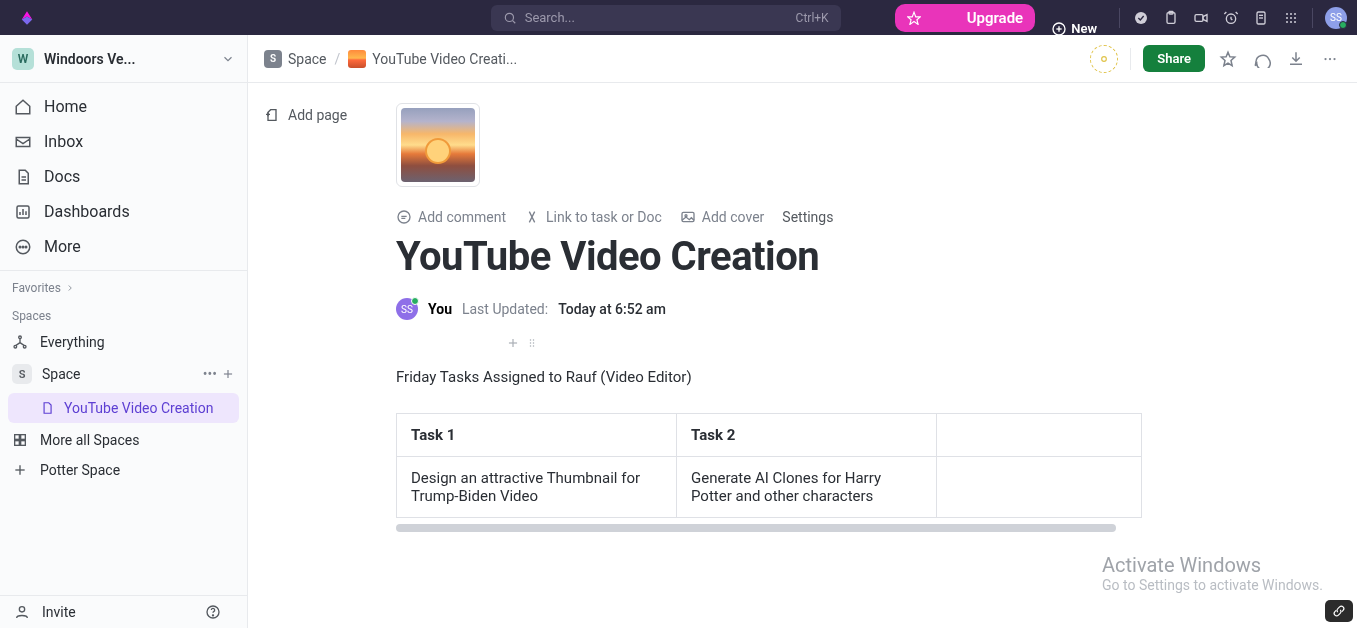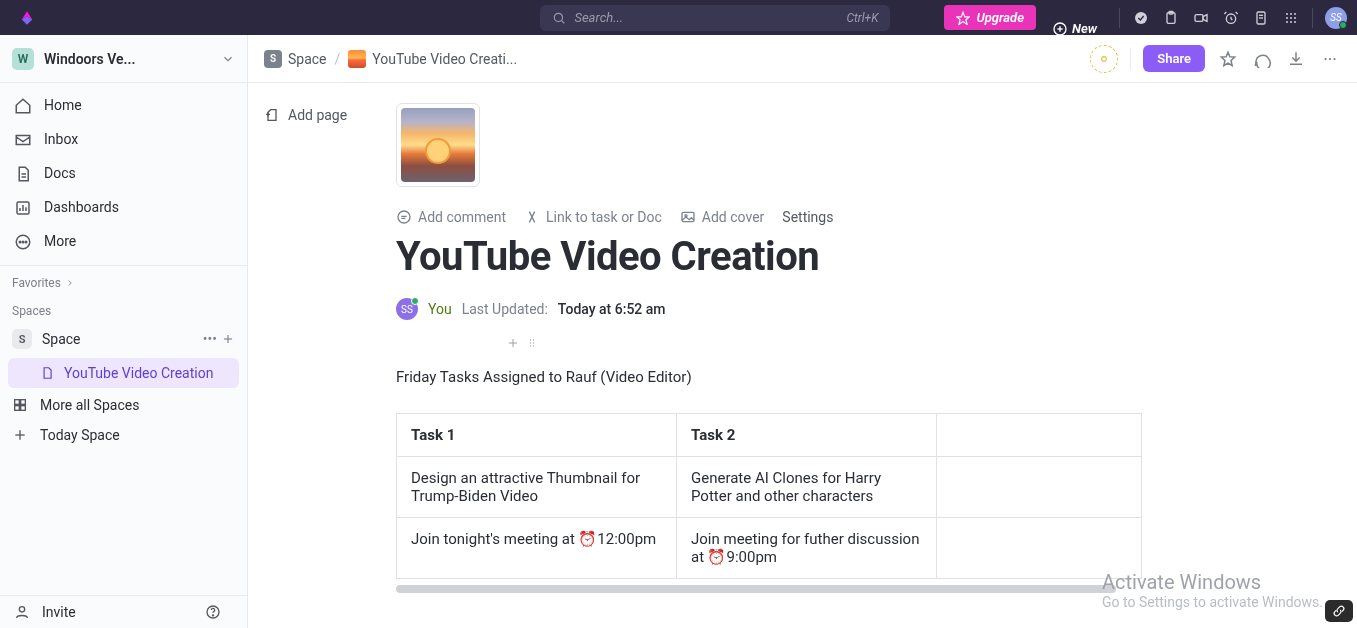--- a/index.html
+++ b/index.html
@@ -1,42 +1,42 @@
 <!DOCTYPE html>
 <html><head>
 <meta charset="utf-8">
 <style>
   * { box-sizing: border-box; margin: 0; padding: 0; }
   body { font-family: -apple-system, BlinkMacSystemFont, "Segoe UI", Roboto, sans-serif; font-size: 14px; color:#2a2e34; width:1357px; height:628px; overflow:hidden; }
-  .topbar { height:35px; background:#2b2840; display:flex; align-items:center; padding:12px 10px; color:#d0ced8;font-style:italic; }
+  .topbar { height:35px; background:#2b2840; display:flex; align-items:center; padding:12px 10px; color:#d0ced8; }
   .logo { width:18px; height:18px; margin-left:8px; display:flex; align-items:center; }
   .logo svg { width:18px; height:18px; }
   .topbar-spacer { flex:1; }
   .searchbox { width:350px; height:26px; background:#3a3752; border-radius:6px; display:flex; align-items:center; padding:0 12px; color:#9c99ac; font-size:13px; }
   .searchbox .sicon { margin-right:8px; display:flex; }
   .searchbox .shortcut { margin-left:auto; font-size:12px; }
   .top-right { display:flex; align-items:center; margin-left:54px; }
-  .upgrade { background:#e934ba; color:#fff; padding:5px 12px; border-radius:4px; font-size:13px; font-weight:600; display:flex; align-items:center; margin-right:10px; }
+  .upgrade { background:#e934ba; color:#fff; padding:5px 12px; border-radius:10px; font-size:15px; font-weight:600; display:flex; align-items:center; margin-right:10px;gap:40px; }
   .upgrade svg { margin-right:6px; }
   .newbtn { color:#fff; font-weight:600; font-size:13px; display:flex; align-items:flex-start; margin-right:10px; padding:5px 6px;margin-top:23px; }
   .newbtn svg { margin-right:4px; }
   .vdiv { width:1px; height:20px; background:#4a4762; margin:0 6px; }
   .top-ic { width:30px; height:30px; display:flex; align-items:center; justify-content:center; color:#d0ced8; }
   .avatar { width:22px; height:22px; border-radius:50%; background:#8e9fe8; color:#fff; font-size:10px; display:flex; align-items:center; justify-content:center; position:relative; margin-left:6px; }
   .avatar::after { content:""; width:6px; height:6px; background:#27ae60; border-radius:50%; position:absolute; bottom:0; right:0; border:1px solid #2b2840; }
 
   .body { display:flex; height:593px; }
   .sidebar { width:248px; border-right:1px solid #e8eaed; display:flex; flex-direction:column; background:#fafbfc; }
   .ws-header { height:48px; display:flex; align-items:center; padding:0 12px; border-bottom:1px solid #e8eaed; }
   .ws-badge { width:22px; height:22px; border-radius:5px; background:#b5e0d8; color:#2a6b5f; font-weight:600; font-size:12px; display:flex; align-items:center; justify-content:center; margin-right:10px; }
   .ws-name { font-weight:600; color:#2a2e34; font-size:14px; flex:1; white-space:nowrap; overflow:hidden; text-overflow:ellipsis; }
   .ws-chev { color:#7c828d; }
 
   .nav-list { padding:6px 0; border-bottom:1px solid #e8eaed; }
-  .nav-item { display:flex; padding:8px 14px; color:#2a2e34; font-size:14px; cursor:pointer; }
+  .nav-item { display:flex; align-items:center; padding:8px 14px; color:#2a2e34; font-size:16px; cursor:pointer; }
   .nav-item svg { width:18px; height:18px; margin-right:12px; color:#54595f; }
 
   .section-label { font-size:12px; color:#7c828d; padding:10px 12px 4px; display:flex; align-items:center; }
   .section-label svg { width:10px; height:10px; margin-left:4px; }
 
   .space-row { display:flex; align-items:center; padding:7px 12px; font-size:14px; cursor:pointer; }
   .space-row .sq { width:20px; height:20px; border-radius:5px; background:#e8eaed; color:#54595f; font-size:11px; display:flex; align-items:center; justify-content:center; margin-right:10px; font-weight:600; }
   .space-row .label { flex:1; }
   .space-row .dots, .space-row .plus { color:#7c828d; margin-left:4px; }
   .space-row svg.leadicon { width:16px; height:16px; margin-right:12px; color:#54595f; }
@@ -51,21 +51,21 @@
 
   .main { flex:1; display:flex; flex-direction:column; }
   .crumbbar { height:48px; border-bottom:1px solid #e8eaed; display:flex; align-items:center; padding:0 16px; }
   .crumb { display:flex; align-items:center; font-size:14px; color:#54595f; }
   .crumb .sq { width:18px; height:18px; border-radius:4px; background:#7c828d; color:#fff; font-size:10px; display:flex; align-items:center; justify-content:center; margin-right:6px; font-weight:600; }
   .crumb .sep { margin:0 8px; color:#c0c4cc; }
   .crumb .sunset { width:18px; height:18px; border-radius:3px; margin-right:6px; background:linear-gradient(180deg,#ff8a3c 0%,#ffb84d 45%,#ff6a3c 55%,#c94f2b 100%); }
   .crumbbar-right { margin-left:auto; display:flex; align-items:center; gap:12px; }
   .rec-ic { width:28px; height:28px; border:1px dashed #e0c34a; border-radius:50%; display:flex; align-items:center; justify-content:center; color:#e0c34a; }
   .rdiv { width:1px; height:22px; background:#e8eaed; }
-  .sharebtn { background:#8b5cf6; color:#fff; font-weight:600; font-size:13px; padding:6px 14px; border-radius:6px; }
+  .sharebtn { background:#15803d; color:#fff; font-weight:600; font-size:13px; padding:6px 14px; border-radius:6px; }
   .hd-ic { color:#7c828d; display:flex; align-items:center; justify-content:center; width:22px; }
 
   .content { flex:1; overflow:auto; position:relative; }
   .addpage { position:absolute; top:24px; left:16px; display:flex; align-items:center; color:#54595f; font-size:14px; }
   .addpage svg { width:16px; height:16px; margin-right:8px; }
 
   .doc { margin:20px 0 0 148px; max-width:980px; }
   .doc-icon { width:84px; height:84px; border:1px solid #e0e2e6; border-radius:6px; padding:4px; background:#fff; }
   .doc-icon .inner { width:100%; height:100%; border-radius:4px; background:
      linear-gradient(180deg,#96a0bd 0%,#b4b3cc 18%,#f7b76a 35%,#ffdc8c 50%,#e67a3a 62%,#8e4e3f 78%,#6c6270 100%); position:relative; overflow:hidden; }
@@ -73,35 +73,35 @@
 
   .actionrow { display:flex; align-items:center; gap:18px; margin-top:22px; color:#7c828d; font-size:14px; }
   .actionrow .act { display:flex; align-items:center; gap:6px; cursor:pointer; }
   .actionrow .act.dark { color:#54595f; }
 
   .title { font-size:40px; font-weight:700; color:#2a2e34; margin-top:8px; letter-spacing:-0.5px; }
 
   .byline { display:flex; align-items:center; gap:10px; margin-top:18px; font-size:14px; color:#7c828d; }
   .byline .av { width:22px; height:22px; border-radius:50%; background:#8e6fe8; color:#fff; font-size:10px; display:flex; align-items:center; justify-content:center; position:relative; }
   .byline .av::after { content:""; width:6px; height:6px; background:#27ae60; border-radius:50%; position:absolute; top:-1px; right:-1px; border:1px solid #fff; }
-  .byline .you { color:#4d7c0f; font-weight:400; }
+  .byline .you { color:#000000; font-weight:700; }
   .byline .lu-v { color:#2a2e34; font-weight:500; }
 
   .block-gutter { position:absolute; left:110px; display:flex; gap:6px; color:#a8adb4; }
   .para { margin-top:48px; font-size:15px; color:#2a2e34; position:relative; }
 
   table.tasks { border-collapse:collapse; margin-top:27px; width:746px;padding-left:48px; }
   table.tasks th, table.tasks td { border:1px solid #dfe1e6; padding:12px 14px; text-align:left; font-size:15px; vertical-align:top; }
   table.tasks th { font-weight:700; background:#fff; }
   table.tasks th:nth-child(1), table.tasks td:nth-child(1) { width:280px; }
   table.tasks th:nth-child(2), table.tasks td:nth-child(2) { width:260px; }
 
   .scroll-hint { height:8px; background:#cfd2d8; border-radius:4px; margin:6px 0 0 0; width:720px; }
 
-  .watermark { position:absolute; right:34px; bottom:18px; text-align:left; color:#b9bdc3; font-size:14px; pointer-events:none; }
+  .watermark { position:absolute; right:34px; bottom:35px; text-align:left; color:#b9bdc3; font-size:14px; pointer-events:none; }
   .watermark .l1 { font-size:20px; color:#9fa3a9; }
 
   .corner-chip { position:absolute; right:4px; bottom:6px; width:28px; height:22px; background:#2b2b2b; border-radius:5px; display:flex; align-items:center; justify-content:center; color:#fff; }
 
   svg { display:block; }
 </style>
 </head>
 <body>
 
 <div class="topbar">
@@ -246,20 +246,29 @@
         <span>Favorites</span>
         <svg viewBox="0 0 24 24" fill="none" stroke="currentColor" stroke-width="2">
           <path d="M9 6 L15 12 L9 18"></path>
         </svg>
       </div>
 
     <div class="section-label">
         <span>Spaces</span>
       </div>
 
+    <div class="space-row">
+      <svg class="leadicon" viewBox="0 0 24 24" fill="none" stroke="currentColor" stroke-width="2">
+          <circle cx="12" cy="5" r="2"></circle>
+          <circle cx="5" cy="19" r="2"></circle>
+          <circle cx="19" cy="19" r="2"></circle>
+          <path d="M12 7 V13 M12 13 L6 17 M12 13 L18 17"></path>
+        </svg>
+      <span class="label">Everything</span>
+    </div>
 
     <div class="space-row">
       <div class="sq">S</div>
       <span class="label">Space</span>
       <span class="dots">•••</span>
       <span class="plus">
           <svg width="14" height="14" viewBox="0 0 24 24" fill="none" stroke="currentColor" stroke-width="2">
             <line x1="12" y1="5" x2="12" y2="19"></line>
             <line x1="5" y1="12" x2="19" y2="12"></line>
           </svg>
@@ -281,21 +290,21 @@
           <rect x="13" y="13" width="7" height="7"></rect>
         </svg>
       <span class="label">More all Spaces</span>
     </div>
 
     <div class="space-row">
       <svg class="leadicon" viewBox="0 0 24 24" fill="none" stroke="currentColor" stroke-width="2">
           <line x1="12" y1="5" x2="12" y2="19"></line>
           <line x1="5" y1="12" x2="19" y2="12"></line>
         </svg>
-      <span class="label">Today Space</span>
+      <span class="label">Potter Space</span>
     </div>
 
     <div class="sidebar-fill"></div>
 
     <div class="sidebar-bottom">
       <svg viewBox="0 0 24 24" fill="none" stroke="currentColor" stroke-width="2">
           <circle cx="12" cy="8" r="4"></circle>
           <path d="M4 21 C4 16 20 16 20 21"></path>
         </svg>
       <span>Invite</span>
@@ -432,25 +441,20 @@
             <th>Task 2</th>
             <th></th>
           </tr>
             </thead>
           <tbody>
             <tr>
               <td>Design an attractive Thumbnail for Trump-Biden Video</td>
               <td>Generate AI Clones for Harry Potter and other characters</td>
               <td></td>
             </tr>
-            <tr>
-              <td>Join tonight's meeting at ⏰12:00pm</td>
-              <td>Join meeting for futher discussion at ⏰9:00pm</td>
-              <td></td>
-            </tr>
           </tbody>
         </table>
         <div class="scroll-hint"></div>
       </div>
 
       <div class="watermark">
         <div class="l1">Activate Windows</div>
         <div>Go to Settings to activate Windows.</div>
       </div>
 

